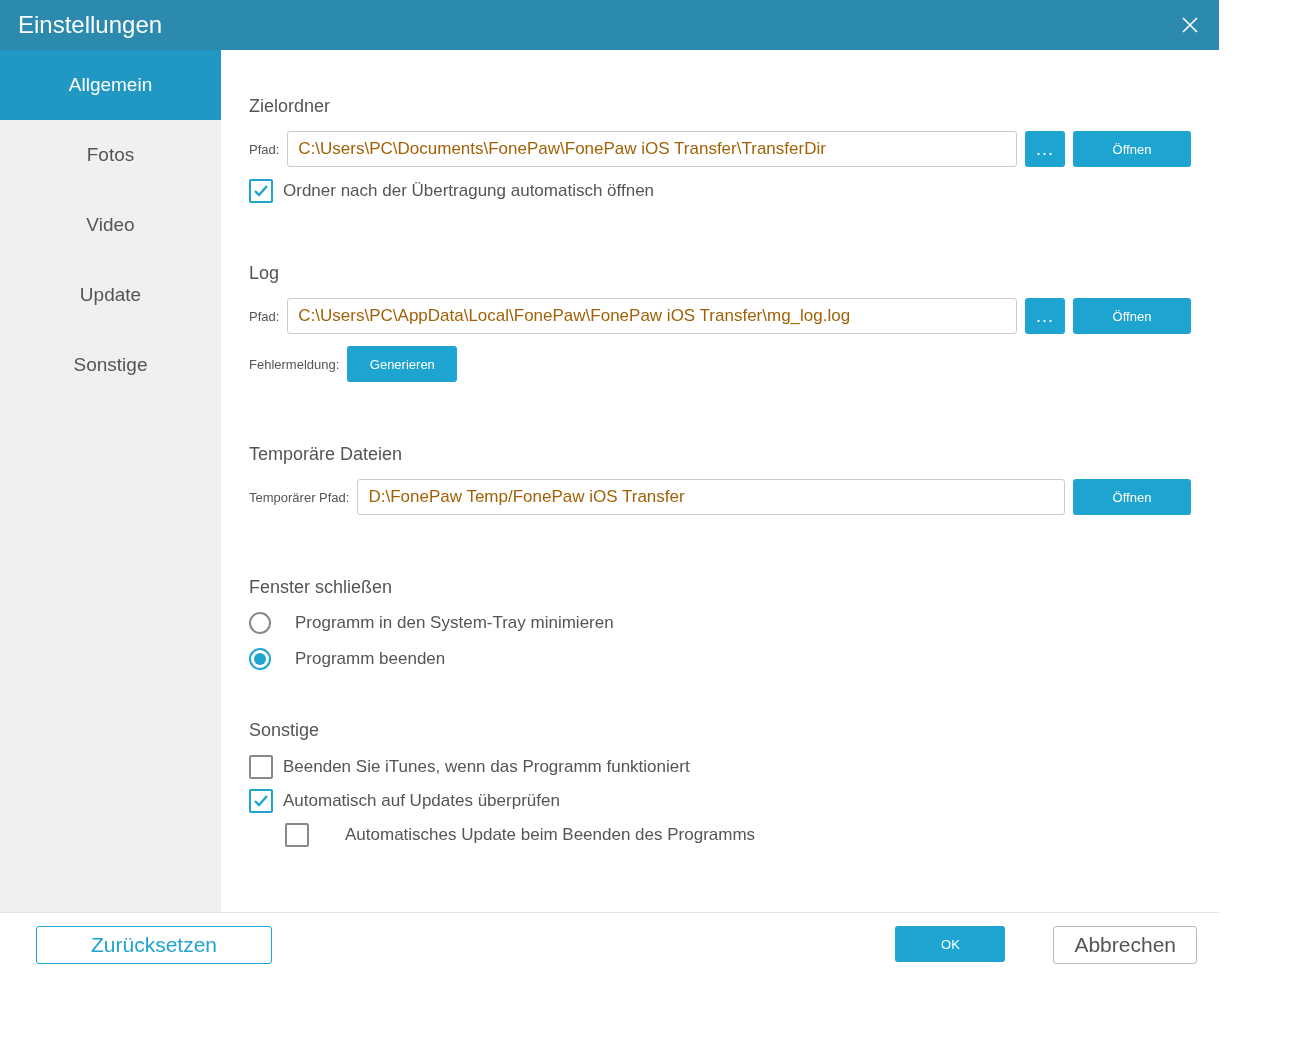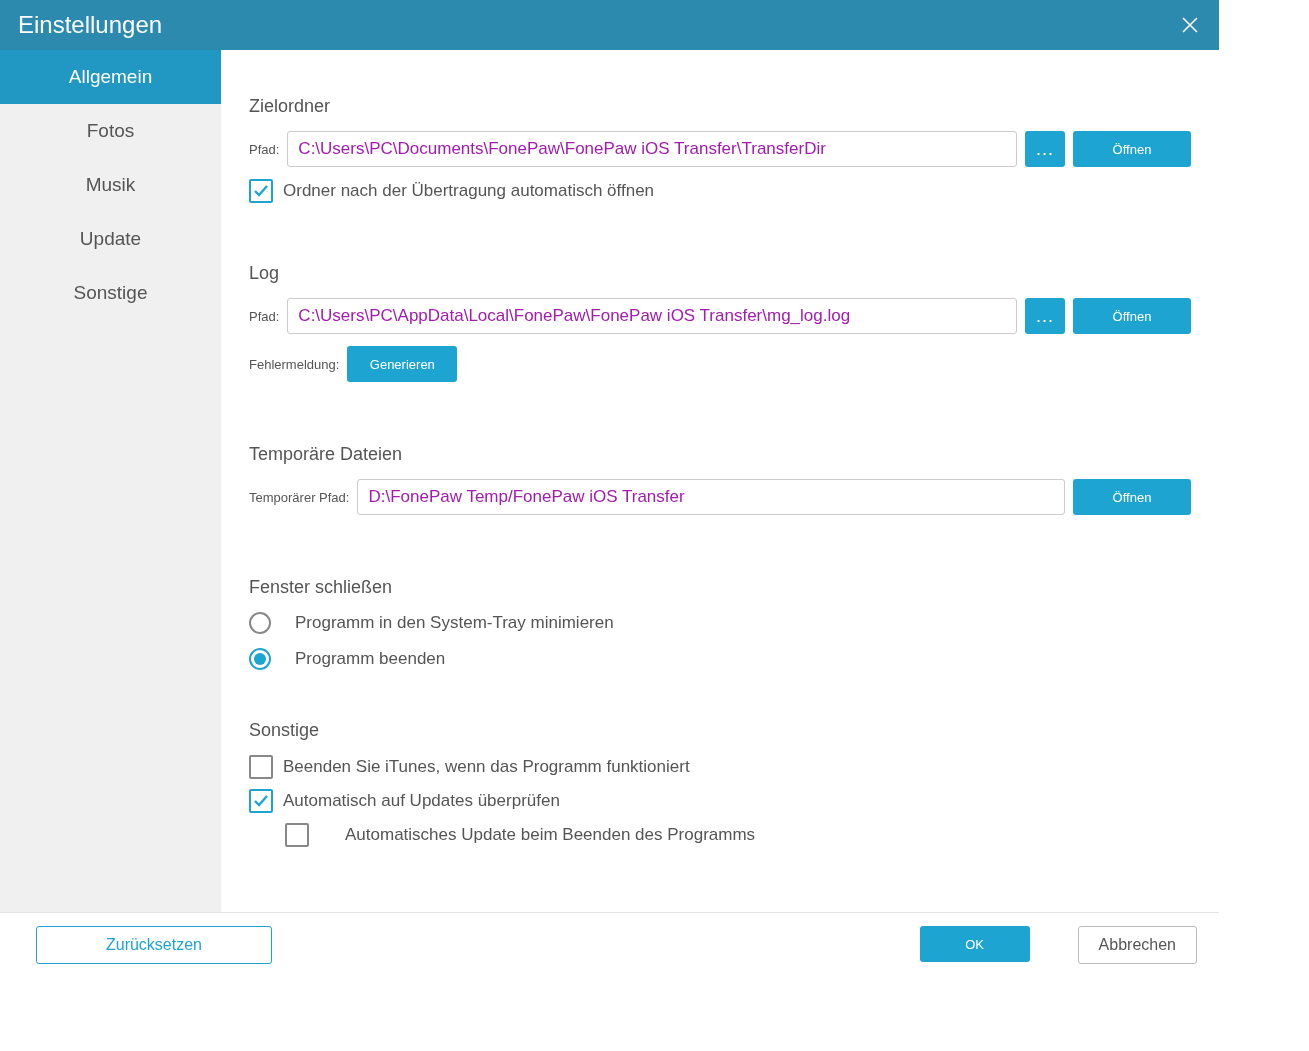--- a/index.html
+++ b/index.html
@@ -33,21 +33,21 @@
     height: 862px;
   }
   .sidebar {
     width: 221px;
     background: #f0f0f0;
     display: flex;
     flex-direction: column;
     border-right: 0;
   }
   .sidebar-item {
-    height: 54px;
+    height: 70px;
     display:flex; align-items:center; justify-content:center;
     font-size: 19px;
     color: #555;
     cursor: pointer;
   }
   .sidebar-item.active {
     background: #2098c3;
     color: #fff;
   }
   .content {
@@ -72,21 +72,21 @@
     color: #555;
     white-space: nowrap;
   }
   .text-input {
     flex: 1;
     height: 36px;
     border: 1px solid #ccc;
     border-radius: 3px;
     padding: 0 10px;
     font-size: 17px;
-    color: #a21caf;
+    color: #a16207;
     background: #fff;
   }
   .btn {
     height: 36px;
     border: none;
     border-radius: 3px;
     background: #1ea4d1;
     color: #fff;
     font-size: 13px;
     padding: 0 20px;
@@ -148,21 +148,21 @@
     justify-content: space-between;
     padding: 0 22px 0 36px;
   }
   .btn-outline {
     height: 38px;
     min-width: 110px;
     border: 1.5px solid #1ea4d1;
     color: #1ea4d1;
     background: #fff;
     border-radius: 3px;
-    font-size: 16px;
+    font-size: 21px;
     cursor:pointer;
     padding: 0 20px;
   }
   .btn-outline.big { min-width: 236px; }
   .btn-outline.gray { border-color: #bbb; color:#555;margin-left:36px; }
   .footer-right { display:flex; gap:12px; }
   .indent { padding-left: 36px; gap: 36px; }
 </style>
 </head>
 <body>
@@ -178,21 +178,21 @@
 
 <div class="body">
   <div class="sidebar">
     <div class="sidebar-item active">
         <span>Allgemein</span>
       </div>
     <div class="sidebar-item">
         <span>Fotos</span>
       </div>
     <div class="sidebar-item">
-        <span>Musik</span>
+        <span>Video</span>
       </div>
     <div class="sidebar-item">
         <span>Update</span>
       </div>
     <div class="sidebar-item">
         <span>Sonstige</span>
       </div>
   </div>
 
   <div class="content">

